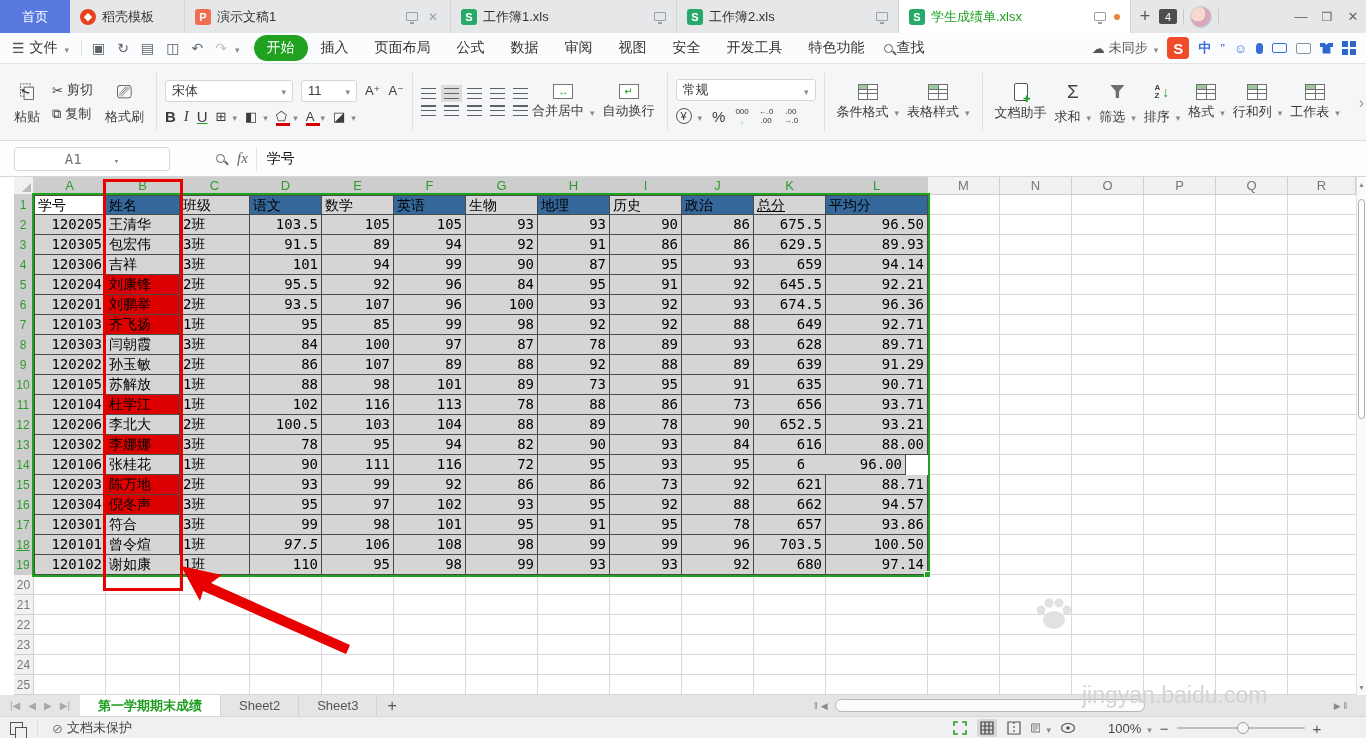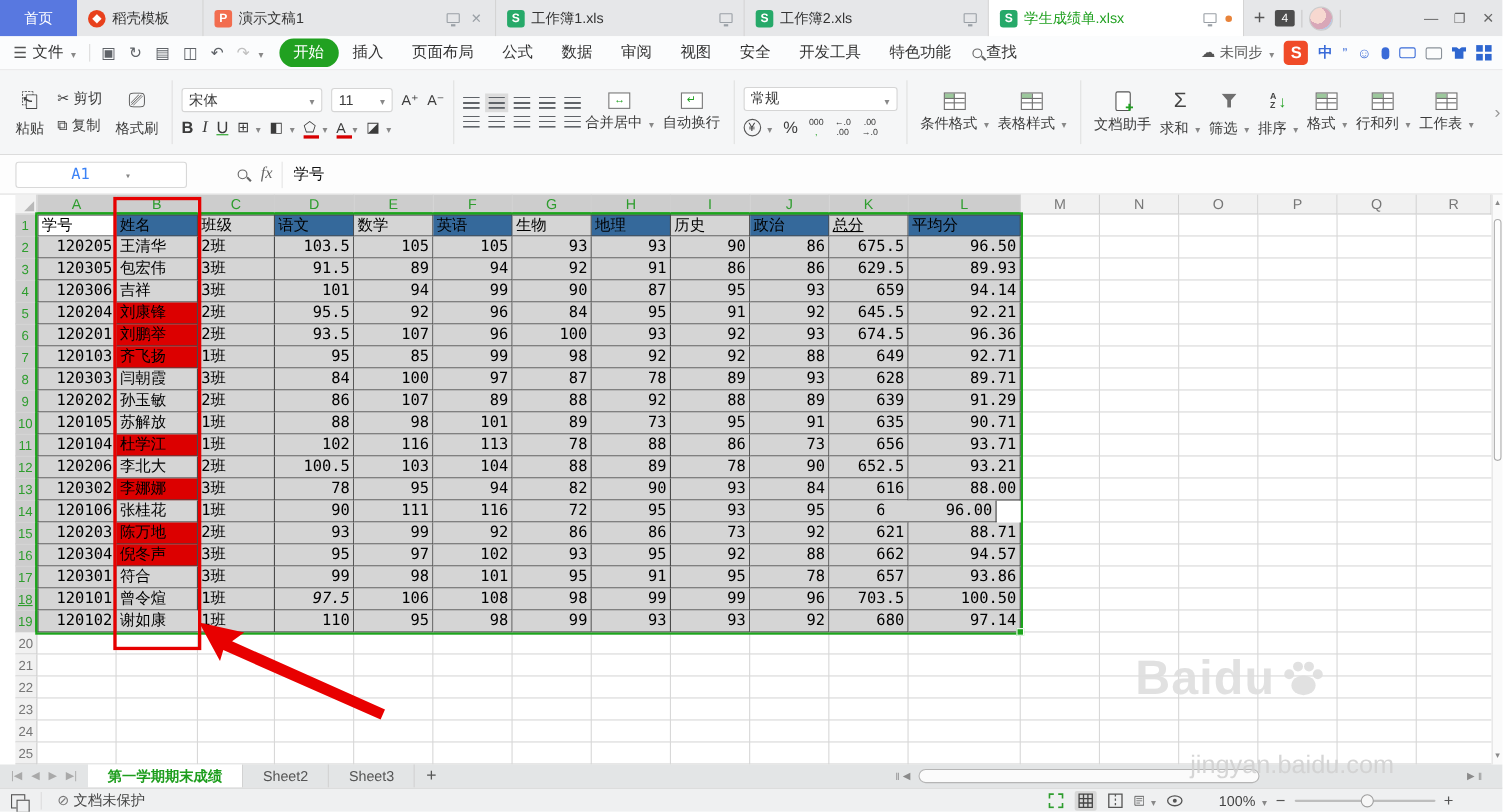--- a/index.html
+++ b/index.html
@@ -75,21 +75,21 @@
   .azsort { display:flex; flex-direction:column; font-size:8px; line-height:8px; color:#444; font-weight:bold; }
   .dn { color:#21A121; font-size:14px; }
   .pagei { width:14px; height:18px; border:1px solid #555; border-radius:2px; position:relative; background:#fff; }
   .pagei::after { content:"✚"; position:absolute; right:-4px; bottom:-4px; font-size:9px; color:#21A121; }
   .tinynum { display:flex; flex-direction:column; font-size:8px; line-height:9px; color:#333; align-items:center; }
   .grow { color:#21A121; }
   .rib-exp { position:absolute; right:2px; top:64px; height:77px; display:flex; align-items:center; color:#999; }
 
   
   #formula { position:absolute; left:0; top:141px; width:1366px; height:36px; background:#FDFDFD; border-bottom:1px solid #D6D6D6; display:flex; align-items:center; font-size:14px; }
-  .namebox { width:156px; margin-left:14px; height:24px; border:1px solid #D8D8D8; border-radius:3px; background:#fff; display:flex; align-items:center; justify-content:center; gap:30px; color:#3b82f6; font-family:"DejaVu Sans Mono",monospace; }
+  .namebox { width:156px; margin-left:14px; height:24px; border:1px solid #D8D8D8; border-radius:3px; background:#fff; display:flex; align-items:center; justify-content:center; gap:30px; color:#737373; font-family:"DejaVu Sans Mono",monospace; }
   .fx { font-style:italic; font-family:"Liberation Serif",serif; color:#666; font-size:15px; }
   .fb-content { flex:1; height:24px; display:flex; align-items:center; padding-left:10px; border-left:1px solid #E4E4E4; margin-left:8px; color:#111; }
 
   
   #gridarea { position:absolute; left:0; top:177px; width:1366px; height:518px; background:#fff; }
   .colh { position:absolute; background:#F1F1F1; border-right:1px solid #CFCFCF; border-bottom:1px solid #CFCFCF; color:#777; font-size:13px; display:flex; align-items:center; justify-content:center; }
   .colh.sel { background:#CDCDCD; color:#2E9D2E; border-bottom:2px solid #1CA51C; }
   .rowh { position:absolute; background:#F1F1F1; border-right:1px solid #CFCFCF; border-bottom:1px solid #CFCFCF; color:#777; font-size:12px; display:flex; align-items:center; justify-content:center; }
   .rowh.sel { background:#CDCDCD; color:#2E9D2E; border-right:2px solid #1CA51C; }
   .corner { position:absolute; left:14px; top:0; width:20px; height:18px; background:#F1F1F1; border-right:1px solid #CFCFCF; border-bottom:1px solid #CFCFCF; }
@@ -740,21 +740,20 @@
     <polygon points="181,389 222,398 211,406 350,468 346,477 203,414 200,424" fill="#E80000"></polygon>
   </svg>
   <div id="vscroll">
     <span class="vs-arrow" style="top:4px;">▲</span>
     <div class="vs-thumb"></div>
     <span class="vs-arrow" style="bottom:4px;">▼</span>
   </div>
 </div>
 
 <div id="wm1">
-  <span>Baidu</span>
   <svg width="44" height="44" viewBox="0 0 44 44">
     <ellipse cx="22" cy="28" rx="11" ry="9" fill="rgba(222,222,222,0.9)"></ellipse>
     <circle cx="9" cy="18" r="4.5" fill="rgba(222,222,222,0.9)"></circle>
     <circle cx="17" cy="11" r="4.5" fill="rgba(222,222,222,0.9)"></circle>
     <circle cx="27" cy="11" r="4.5" fill="rgba(222,222,222,0.9)"></circle>
     <circle cx="35" cy="18" r="4.5" fill="rgba(222,222,222,0.9)"></circle>
   </svg>
 </div>
 <div id="wm2">jingyan.baidu.com</div>
 

